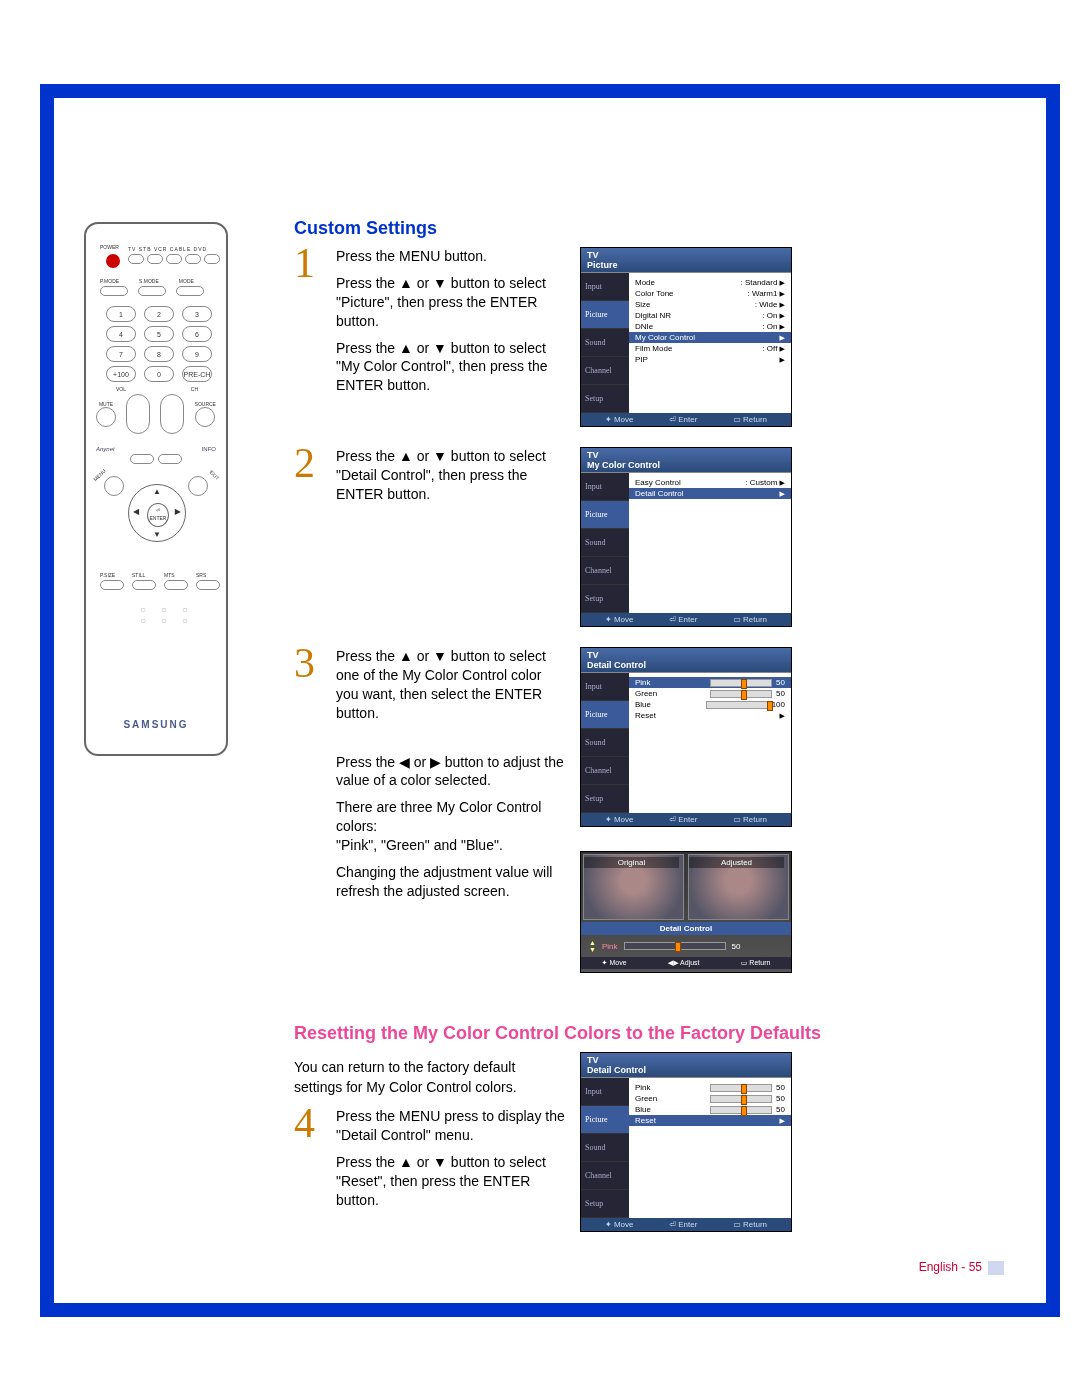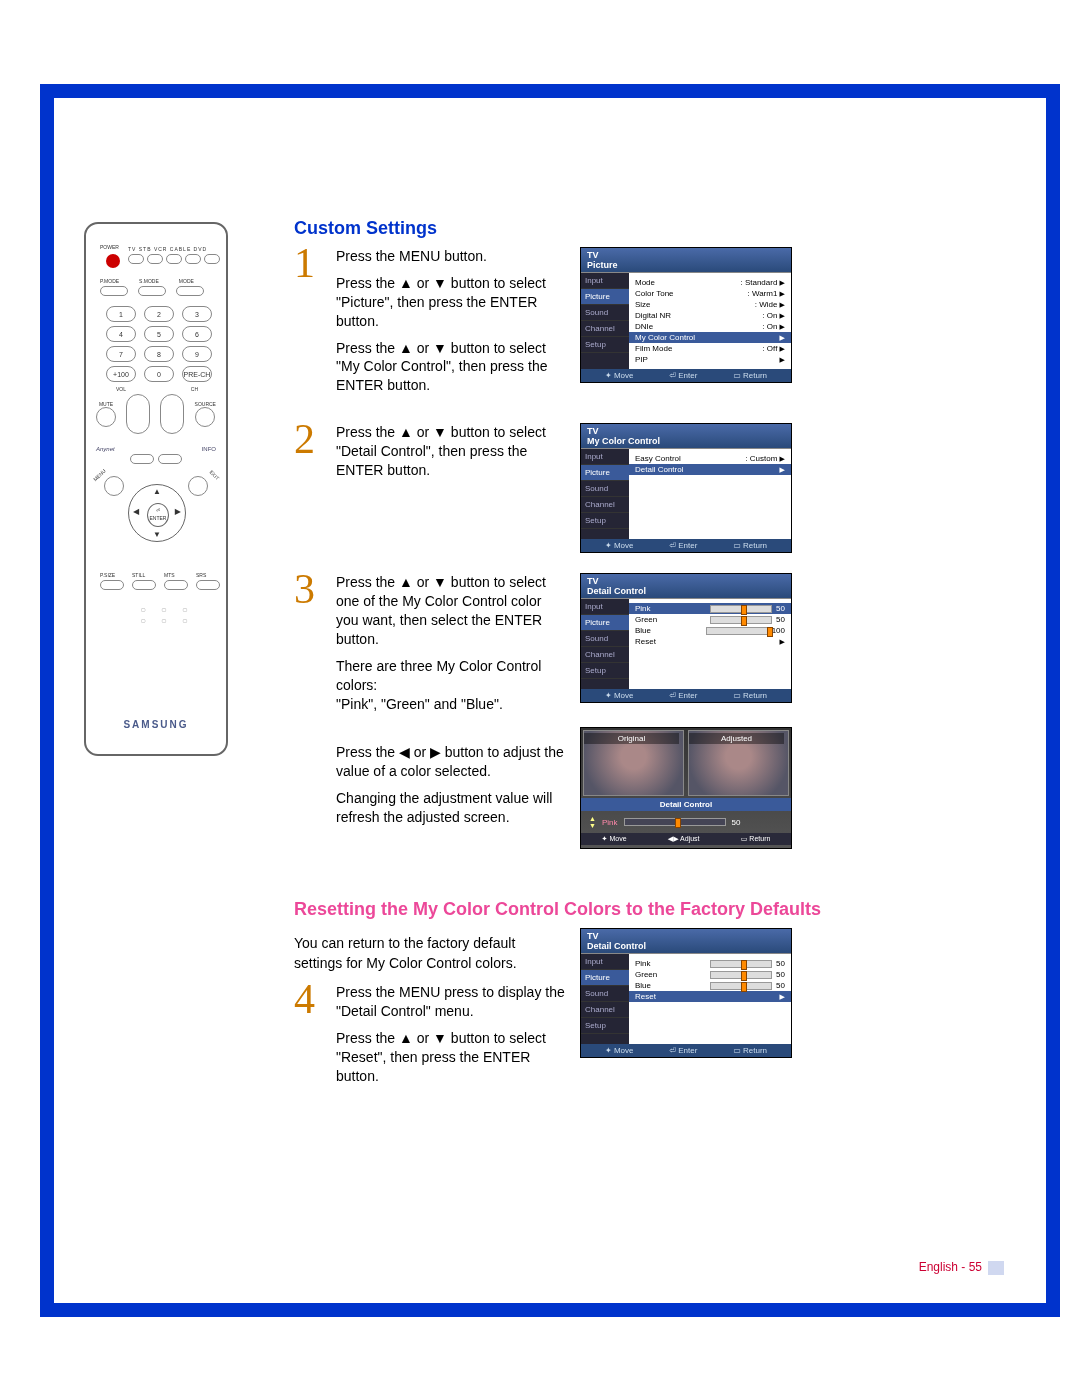--- a/index.html
+++ b/index.html
@@ -30,21 +30,21 @@
 .section-title.red { color: #ec4899; }
 .step { display: flex; gap: 14px; margin-bottom: 20px; align-items: flex-start; }
 .stepnum { font-family: Georgia, 'Times New Roman', serif; font-size: 42px; line-height: 32px; color: #cc7a00; font-weight: normal; flex: 0 0 28px; }
 .steptext { font-size: 14px; line-height: 1.35; color: #000; flex: 0 0 230px; }
 .steptext p { margin: 0 0 8px 0; }
 
 .osd { width: 210px; font-size: 9px; color: #fff; background: #2a2a3a; border: 1px solid #000; position: relative; }
 .osd-hdr { background: linear-gradient(#4a6aa8, #2a4a7a); padding: 2px 6px; display: flex; justify-content: space-between; font-weight: bold; font-size: 9px; border-bottom: 1px solid #888; flex-direction: column; }
 .osd-body { display: flex; min-height: 90px; }
 .osd-side { width: 48px; background: #252535; display: flex; flex-direction: column; }
-.osd-side-item { padding: 3px 4px; font-size: 8px; border-bottom: 1px solid #333; color: #aac; }
+.osd-side-item { padding: 9px 4px; font-size: 8px; border-bottom: 1px solid #333; color: #aac; font-family: Liberation Serif, serif; }
 .osd-side-item.sel { background: #3a5a9a; color: #fff; }
 .osd-main { flex: 1; background: #fff; color: #000; padding: 4px 6px; font-size: 8px; }
 .osd-row { display: flex; justify-content: space-between; padding: 1px 0; align-items: center; }
 .osd-row .tri { font-size: 7px; }
 .osd-row.hl { background: #3a5a9a; color: #fff; margin: 0 -6px; padding: 1px 6px; }
 .osd-ftr { background: #2a4a7a; color: #cde; font-size: 8px; padding: 2px 6px; display: flex; justify-content: space-around; }
 
 .slider { display: flex; align-items: center; gap: 4px; }
 .slider-track { width: 60px; height: 6px; background: #ddd; border: 1px solid #999; position: relative; }
 .slider-thumb { position: absolute; top: -1px; width: 4px; height: 8px; background: #ff8a00; border: 1px solid #884400; }
@@ -257,22 +257,22 @@
                   <span>⏎ <span>Enter</span></span>
                   <span>▭ <span>Return</span></span>
                 </div>
             </div>
           </div>
 
           <div class="step">
             <div class="stepnum">3</div>
             <div class="steptext">
               <p>Press the ▲ or ▼ button to select one of the My Color Control color you want, then select the ENTER button.</p>
+              <p style="margin-top:30px">Press the ◀ or ▶ button to adjust the value of a color selected.</p>
               <p><span>There are three My Color Control colors:</span><br><span>"Pink", "Green" and "Blue".</span></p>
-              <p style="margin-top:30px">Press the ◀ or ▶ button to adjust the value of a color selected.</p>
               <p>Changing the adjustment value will refresh the adjusted screen.</p>
             </div>
             <div>
               <div class="osd">
                 <div class="osd-hdr">
                     <span>TV</span>
                     <span>Detail Control</span>
                   </div>
                 <div class="osd-body">
                   <div class="osd-side" id="side3">

